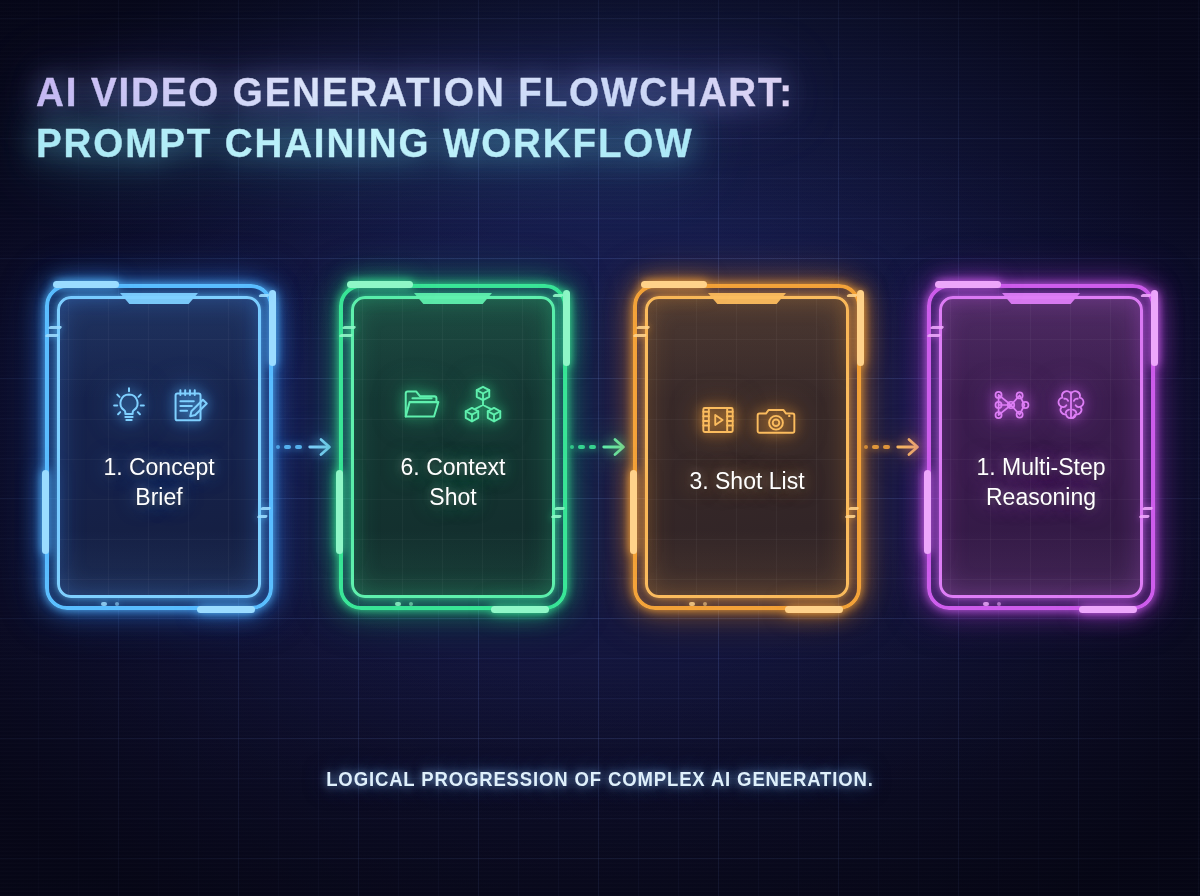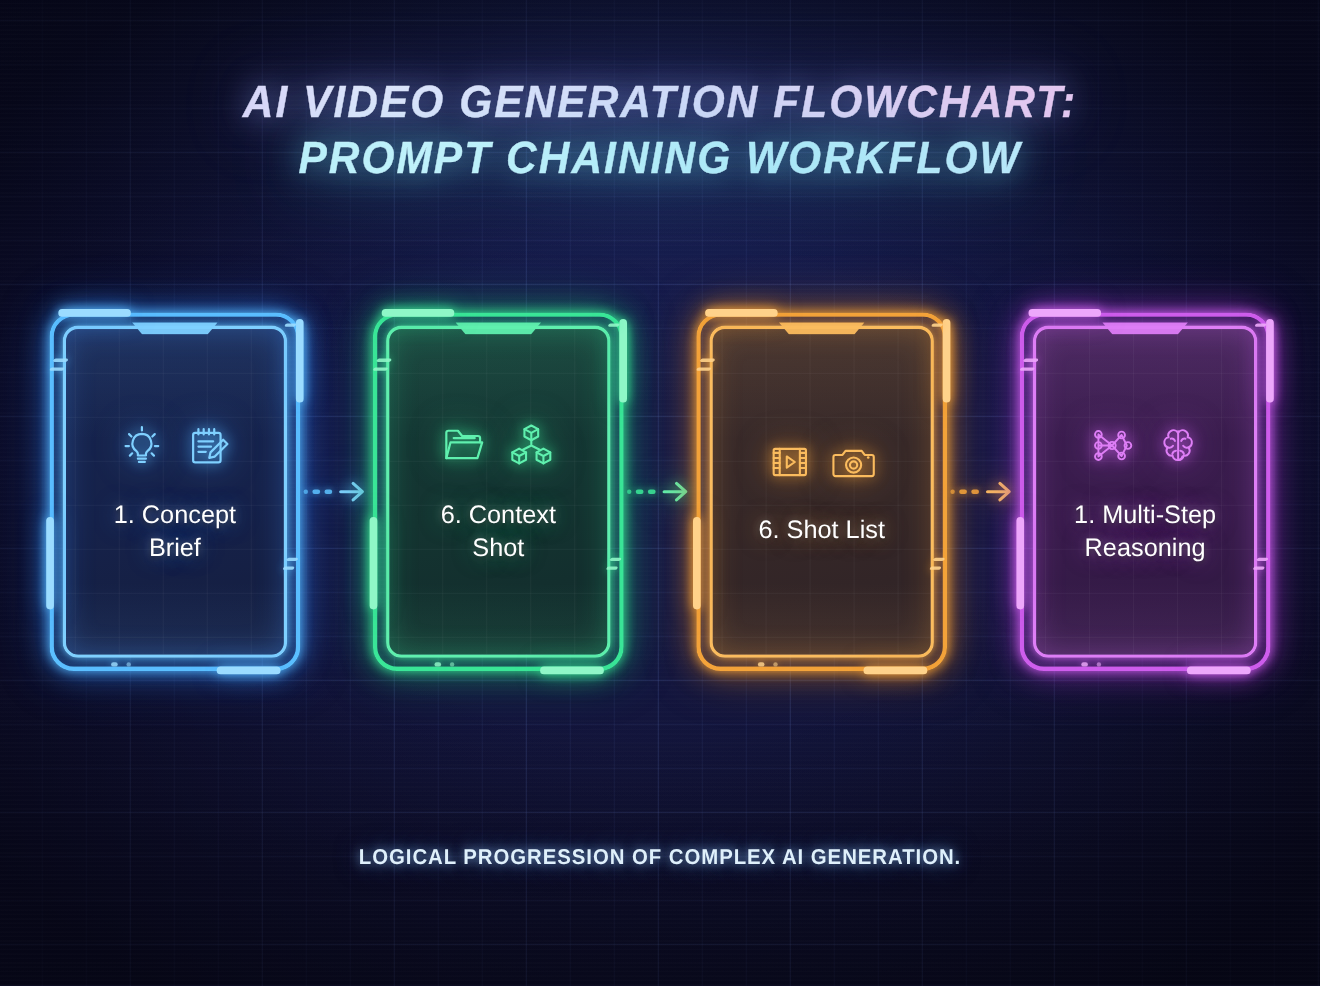--- a/index.html
+++ b/index.html
@@ -38,23 +38,22 @@
     position:absolute;inset:0;
     background:radial-gradient(ellipse 760px 560px at 50% 50%, rgba(0,0,0,0) 40%, rgba(3,3,14,.72) 100%);
   }
   .bg-scan{
     position:absolute;inset:0;
     background:repeating-linear-gradient(0deg, rgba(255,255,255,.012) 0px, rgba(255,255,255,.012) 1px, rgba(0,0,0,0) 2px, rgba(0,0,0,0) 4px);
   }
 
   
   .title-wrap{
-    position:absolute;top:72px;left:0;width:1200px;text-align:center;
+    position:absolute;top:72px;left:0;width:1200px;text-align:left;
     line-height:1.0;
-    font-style:italic;
   }
   .title-line{
     display:block;
     font-family:"Liberation Sans", sans-serif;
     font-weight:bold;
     font-size:41px;
     letter-spacing:2.0px;
     transform:scaleX(.94);
     -webkit-text-stroke:0.4px rgba(255,255,255,.18);
   }
@@ -422,21 +421,21 @@
           <span>
             <svg width="44" height="44" viewBox="0 0 48 48" fill="none" stroke="#fbbc5e" stroke-width="2.1" stroke-linecap="round" stroke-linejoin="round">
               <path d="M6 17h7l3-4h16l3 4h7a2 2 0 0 1 2 2v17a2 2 0 0 1-2 2H6a2 2 0 0 1-2-2V19a2 2 0 0 1 2-2z"></path>
               <circle cx="24" cy="27" r="7.5"></circle>
               <circle cx="24" cy="27" r="3.6"></circle>
               <circle cx="38.5" cy="19.5" r="1.3" fill="#fbbc5e" stroke="none"></circle>
             </svg>
           </span>
         </div>
         <div class="card-label">
-          <span>6. Shot List</span>
+          <span>3. Shot List</span>
         </div>
       </div>
     </div>
 
     <div class="arrow-gap theme-orange">
       <div class="arrow-wrap">
         <div class="arrow-dots">
             <i class="a"></i>
             <i class="b"></i>
             <i class="b"></i>

